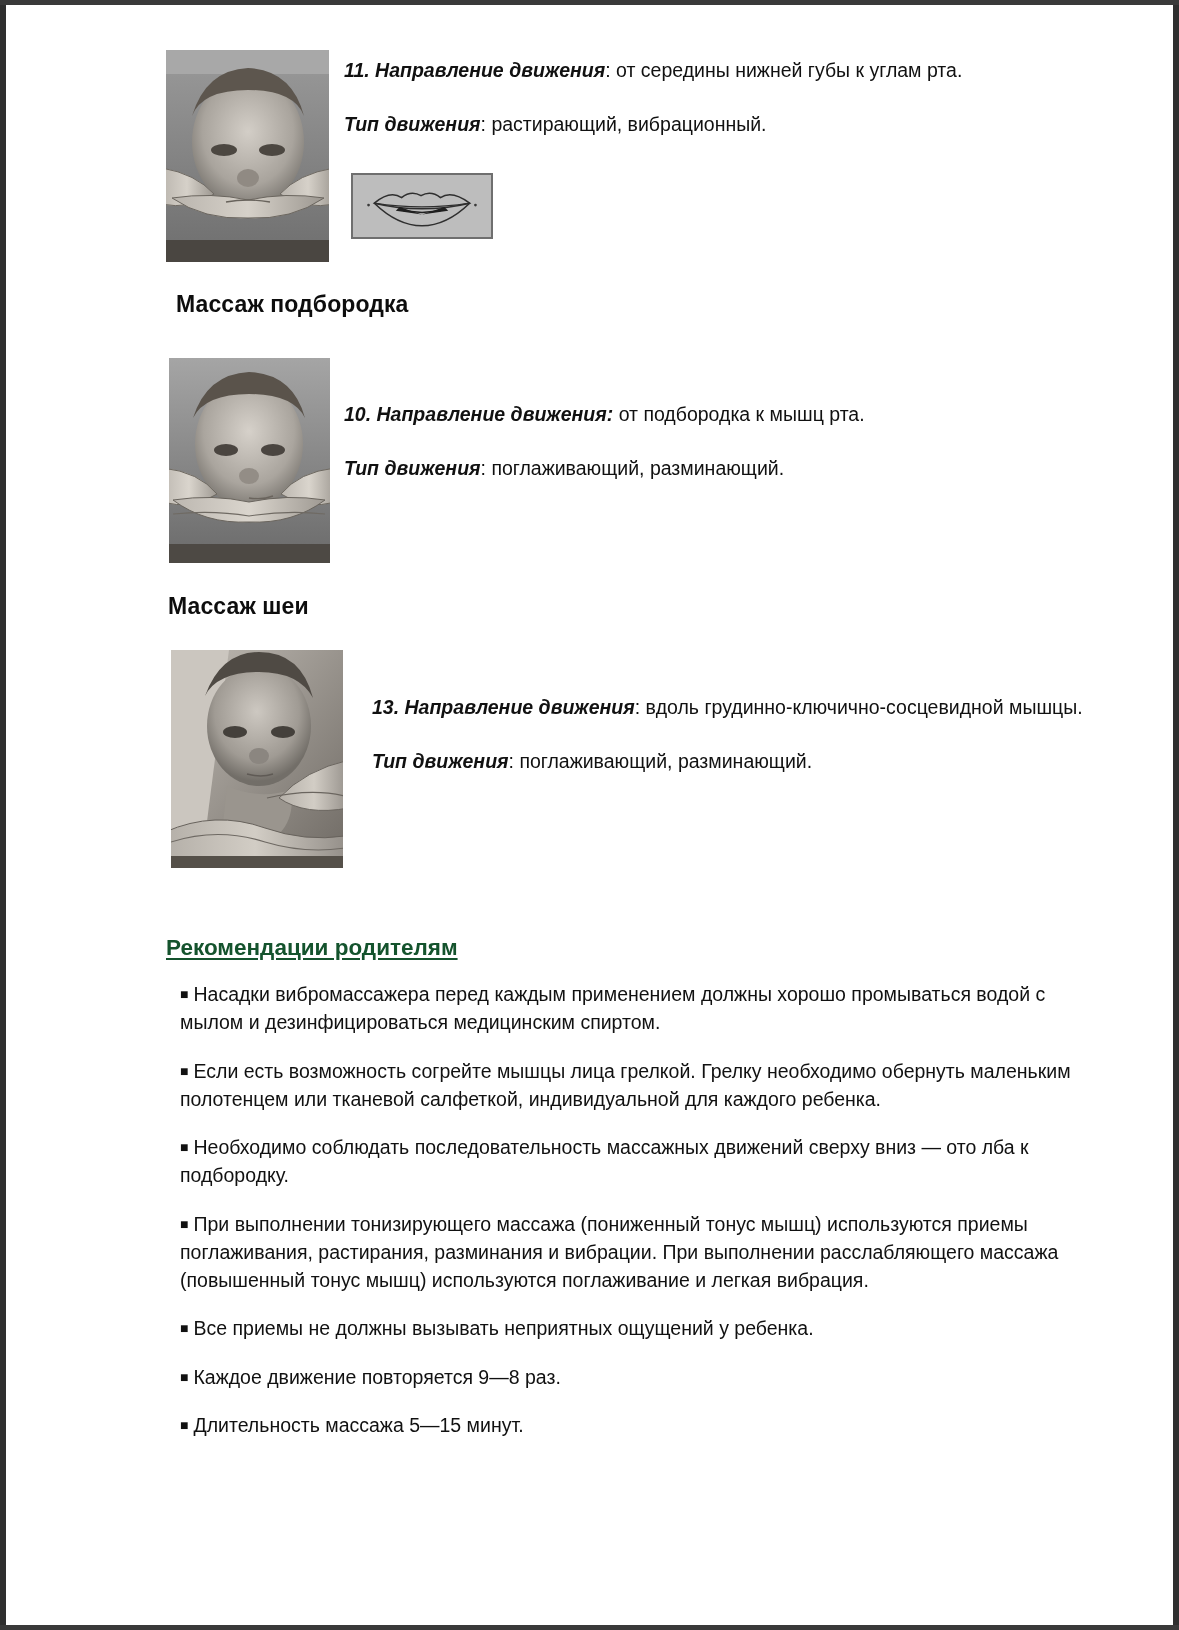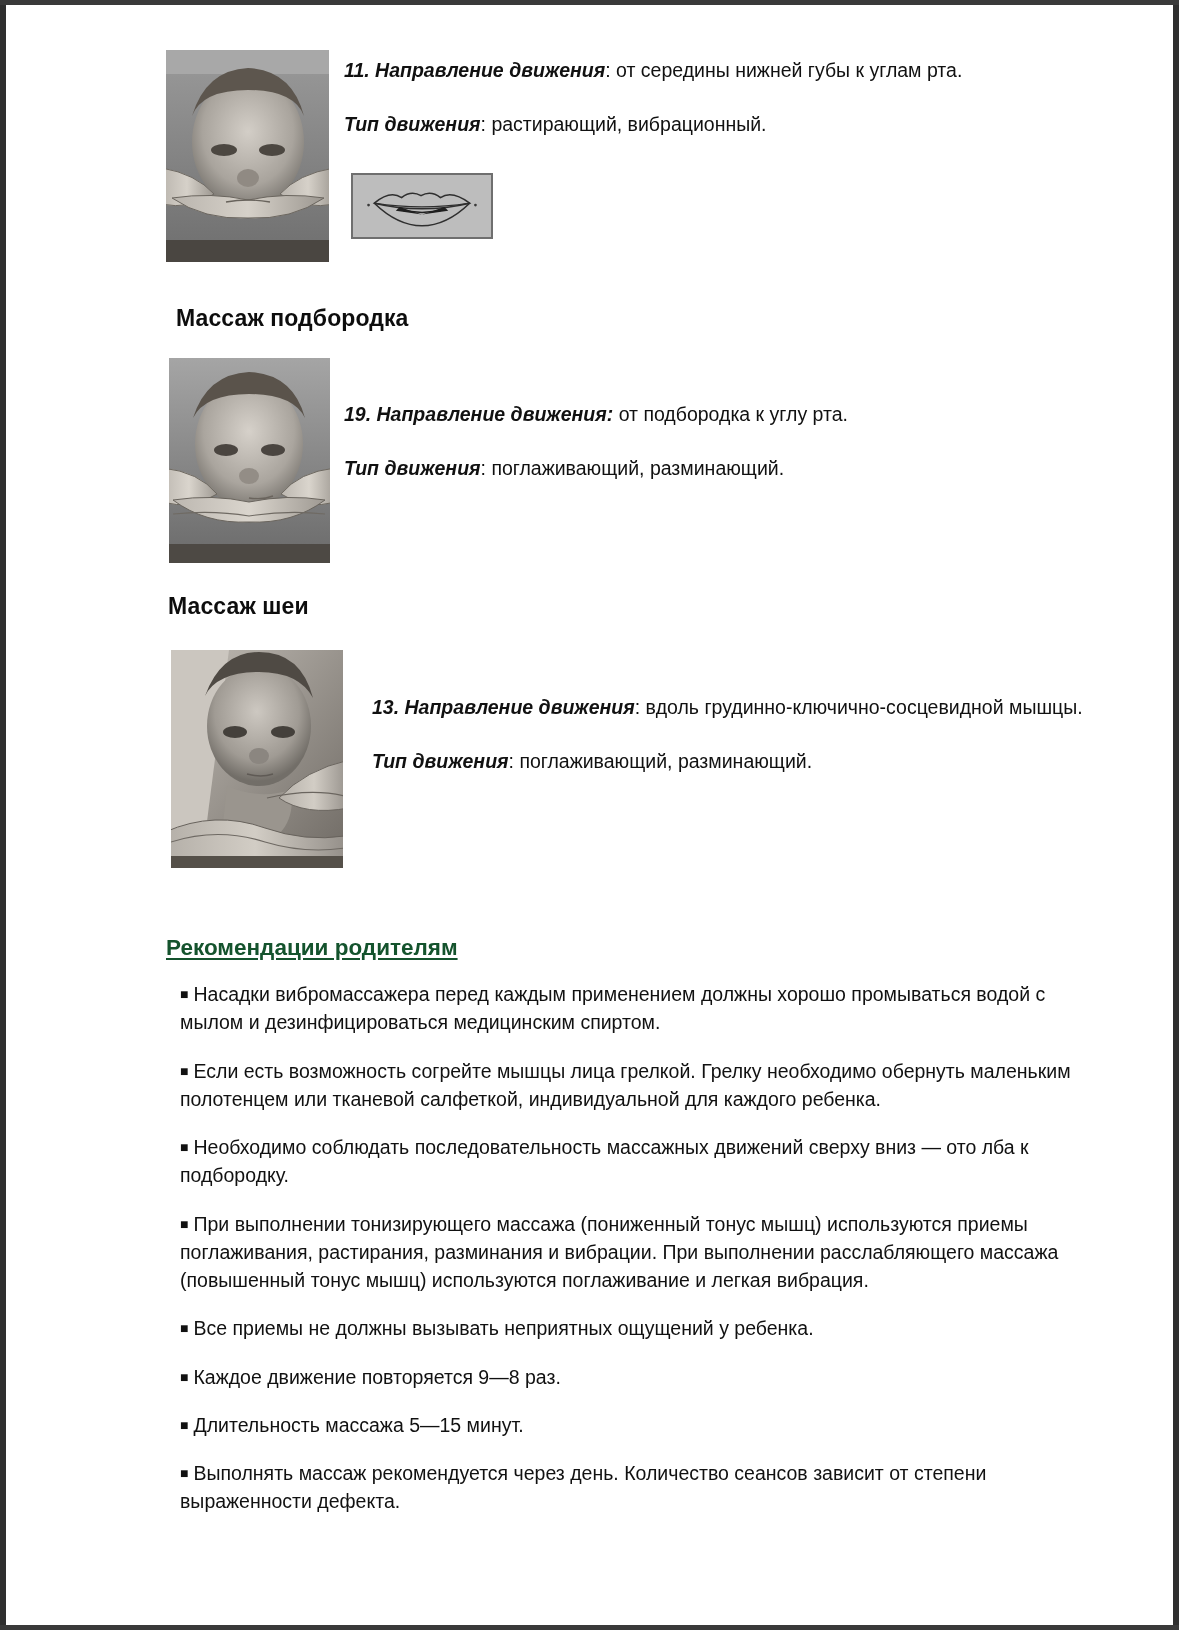--- a/index.html
+++ b/index.html
@@ -190,21 +190,21 @@
           <path d="M71 42 L44 38 L48 34 Z" fill="#1f1f1f"></path>
           <path d="M71 42 L98 38 L94 34 Z" fill="#1f1f1f"></path>
           <line x1="71" y1="40" x2="52" y2="38" stroke="#1f1f1f" stroke-width="1.6"></line>
           <line x1="71" y1="40" x2="90" y2="38" stroke="#1f1f1f" stroke-width="1.6"></line>
           <circle cx="16" cy="32" r="1.4" fill="#3a3a3a"></circle>
           <circle cx="126" cy="32" r="1.4" fill="#3a3a3a"></circle>
         </svg>
       </div>
     </div>
 
-    <div class="section-title" style="left:170px; top:300px;">Массаж подбородка</div>
+    <div class="section-title" style="left:170px; top:286px;">Массаж подбородка</div>
 
     <div class="step" style="left:0; top:0;">
 
       <div class="photo" style="left:163px; top:353px; width:161px; height:205px;">
         <svg class="ph-inner" viewBox="0 0 161 205" preserveAspectRatio="none">
           <defs>
             <linearGradient id="bgB" x1="0" y1="0" x2="0" y2="1">
               <stop offset="0%" stop-color="#a5a5a5"></stop>
                 <stop offset="100%" stop-color="#6a6a6a"></stop>
             </linearGradient>
@@ -229,21 +229,21 @@
           <path d="M-6 110 q36 4 54 26 q-24 16 -56 8 Z" fill="url(#handB)" stroke="#6d6860" stroke-width="1"></path>
           <path d="M166 110 q-36 4 -54 26 q24 16 56 8 Z" fill="url(#handB)" stroke="#6d6860" stroke-width="1"></path>
           <path d="M4 142 q40 -6 76 2 q38 -8 76 -2 q-32 24 -76 22 q-44 2 -76 -22 Z" fill="url(#handB)" stroke="#69645d" stroke-width="1"></path>
           <path d="M4 156 q40 -4 76 2 q38 -6 76 -2" fill="none" stroke="#6f6a63" stroke-width="1.1"></path>
           <rect x="0" y="186" width="161" height="19" fill="#4d4944"></rect>
         </svg>
       </div>
 
       <div class="step-text rich" style="left:338px; top:396px; width:736px;">
         <p class="line-dir">
-          <b>19.</b><span> </span><b>Направление движения:</b><span> </span><span>от подбородка к углу рта.</span>
+          <b>10.</b><span> </span><b>Направление движения:</b><span> </span><span>от подбородка к мышц рта.</span>
         </p>
         <p class="line-type">
           <b>Тип движения</b><span>: </span><span>поглаживающий, разминающий.</span>
         </p>
       </div>
     </div>
 
     <div class="section-title" style="left:162px; top:588px;">Массаж шеи</div>
 
     <div class="step" style="left:0; top:0;">
@@ -296,17 +296,16 @@
     <div class="rec-title" style="left:160px; top:930px;">Рекомендации родителям</div>
 
     <div class="rec-list">
         <p class="rec-item"><span class="bullet">■</span><span>Насадки вибромассажера перед каждым применением должны хорошо промываться водой с мылом и дезинфицироваться медицинским спиртом.</span></p>
         <p class="rec-item"><span class="bullet">■</span><span>Если есть возможность согрейте мышцы лица грелкой. Грелку необходимо обернуть маленьким полотенцем или тканевой салфеткой, индивидуальной для каждого ребенка.</span></p>
         <p class="rec-item"><span class="bullet">■</span><span>Необходимо соблюдать последовательность массажных движений сверху вниз — ото лба к подбородку.</span></p>
         <p class="rec-item"><span class="bullet">■</span><span>При выполнении тонизирующего массажа (пониженный тонус мышц) используются приемы поглаживания, растирания, разминания и вибрации. При выполнении расслабляющего массажа (повышенный тонус мышц) используются поглаживание и легкая вибрация.</span></p>
         <p class="rec-item"><span class="bullet">■</span><span>Все приемы не должны вызывать неприятных ощущений у ребенка.</span></p>
         <p class="rec-item"><span class="bullet">■</span><span>Каждое движение повторяется 9—8 раз.</span></p>
         <p class="rec-item"><span class="bullet">■</span><span>Длительность массажа 5—15 минут.</span></p>
-        <p class="rec-item"><span class="bullet">■</span><span>Выполнять массаж рекомендуется через день. Количество сеансов зависит от степени выраженности дефекта.</span></p>
       </div>
 
   </div>
 </div>
 
 </body></html>

